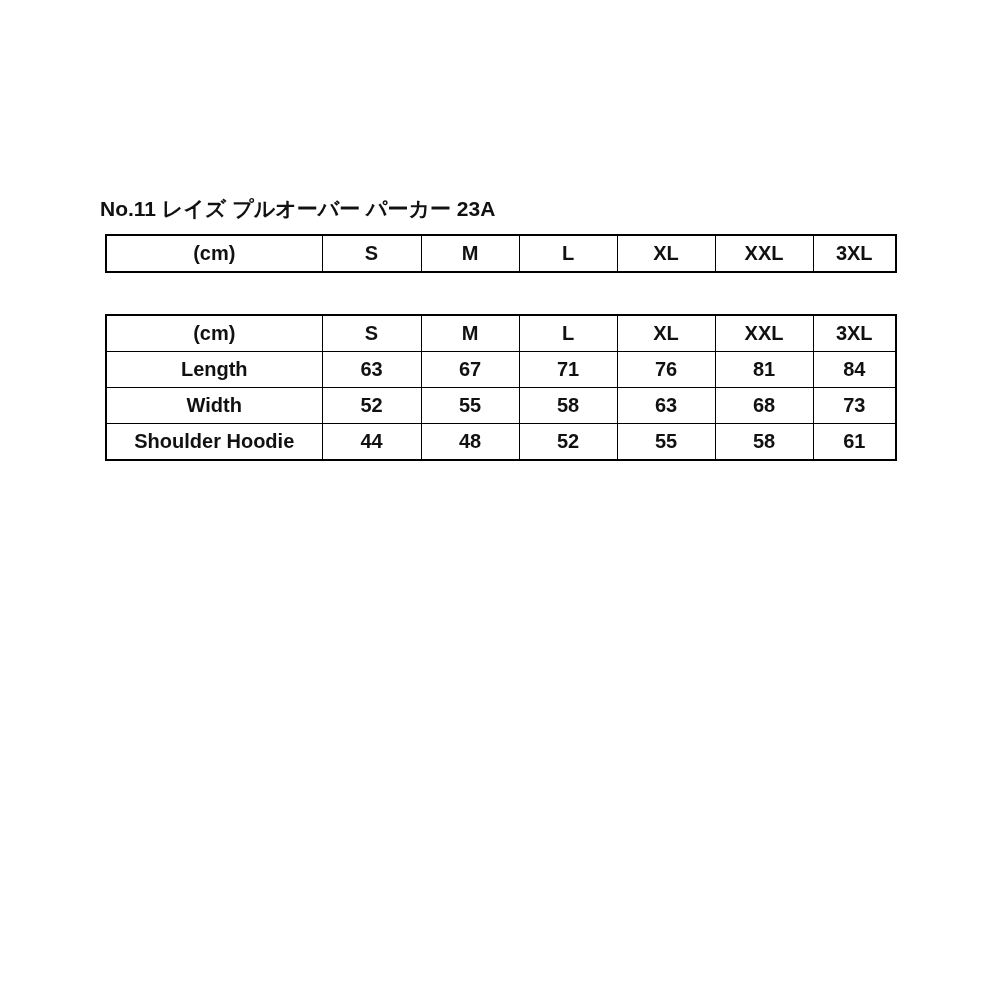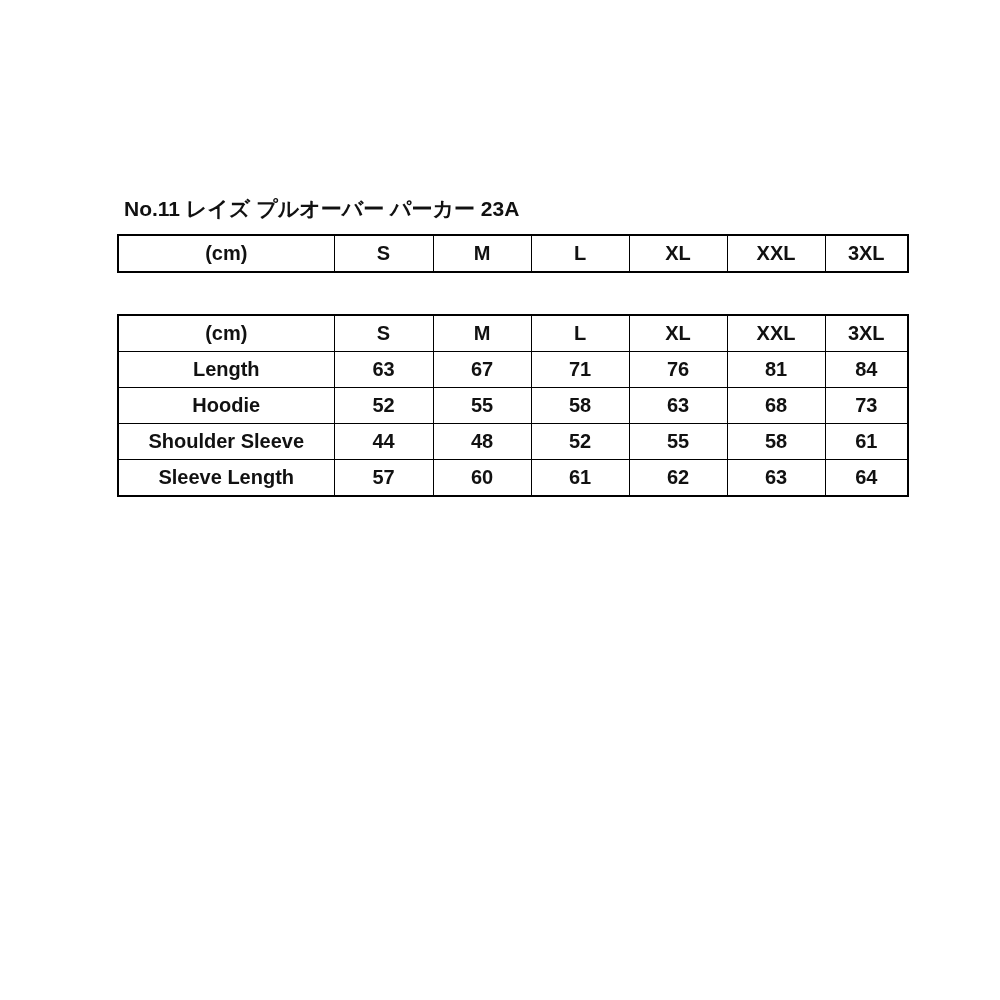--- a/index.html
+++ b/index.html
@@ -10,41 +10,41 @@
   body {
     width: 1000px;
     height: 1000px;
     position: relative;
     font-family: "Liberation Sans", "DejaVu Sans", sans-serif;
     font-weight: bold;
     color: #111111;
   }
   .content {
     position: absolute;
-    left: 117px;
+    left: 93px;
     top: 197px;
     width: 790px;
   }
   .doc-title {
     font-size: 21px;
     line-height: 24px;
     font-weight: bold;
     margin: 0 0 13px 7px;
     white-space: nowrap;
     color: #111111;
   }
   .doc-title.last-before-table {
     margin-bottom: 4px;
   }
   table.size-table {
     border-collapse: collapse;
     table-layout: fixed;
     width: 790px;
     border: 2px solid #000000;
-    margin: 0;
+    margin: 12px;
   }
   table.size-table.first {
     margin-bottom: 41px;
   }
   .size-table td, .size-table th {
     border: 1.5px solid #000000;
     height: 35px;
     text-align: center;
     vertical-align: middle;
     font-size: 20px;
@@ -115,42 +115,33 @@
       <tr>
         <td>Length</td>
         <td>63</td>
         <td>67</td>
         <td>71</td>
         <td>76</td>
         <td>81</td>
         <td>84</td>
       </tr>
       <tr>
-        <td>Hoodie</td>
+        <td>Width</td>
         <td>52</td>
         <td>55</td>
         <td>58</td>
         <td>63</td>
         <td>68</td>
         <td>73</td>
       </tr>
       <tr>
-        <td>Shoulder Sleeve</td>
+        <td>Shoulder Hoodie</td>
         <td>44</td>
         <td>48</td>
         <td>52</td>
         <td>55</td>
         <td>58</td>
         <td>61</td>
       </tr>
-      <tr>
-        <td>Sleeve Length</td>
-        <td>57</td>
-        <td>60</td>
-        <td>61</td>
-        <td>62</td>
-        <td>63</td>
-        <td>64</td>
-      </tr>
     </tbody>
   </table>
 
 </div>
 
 </body></html>

